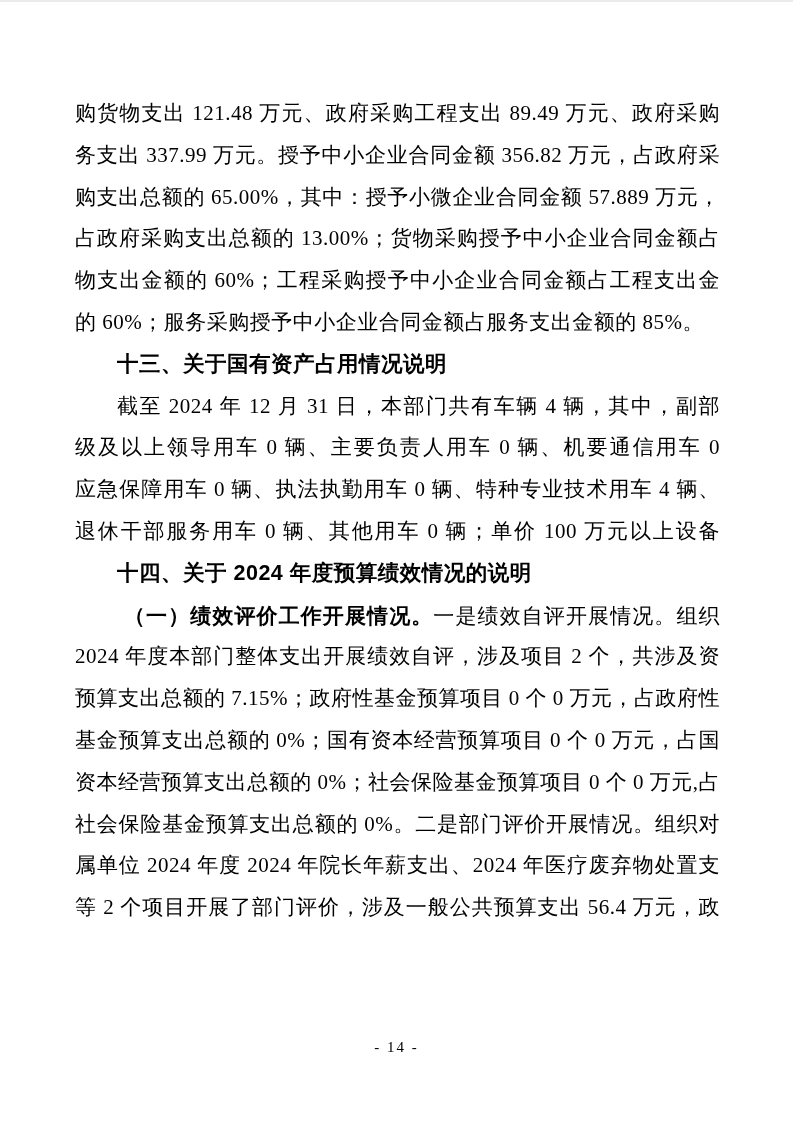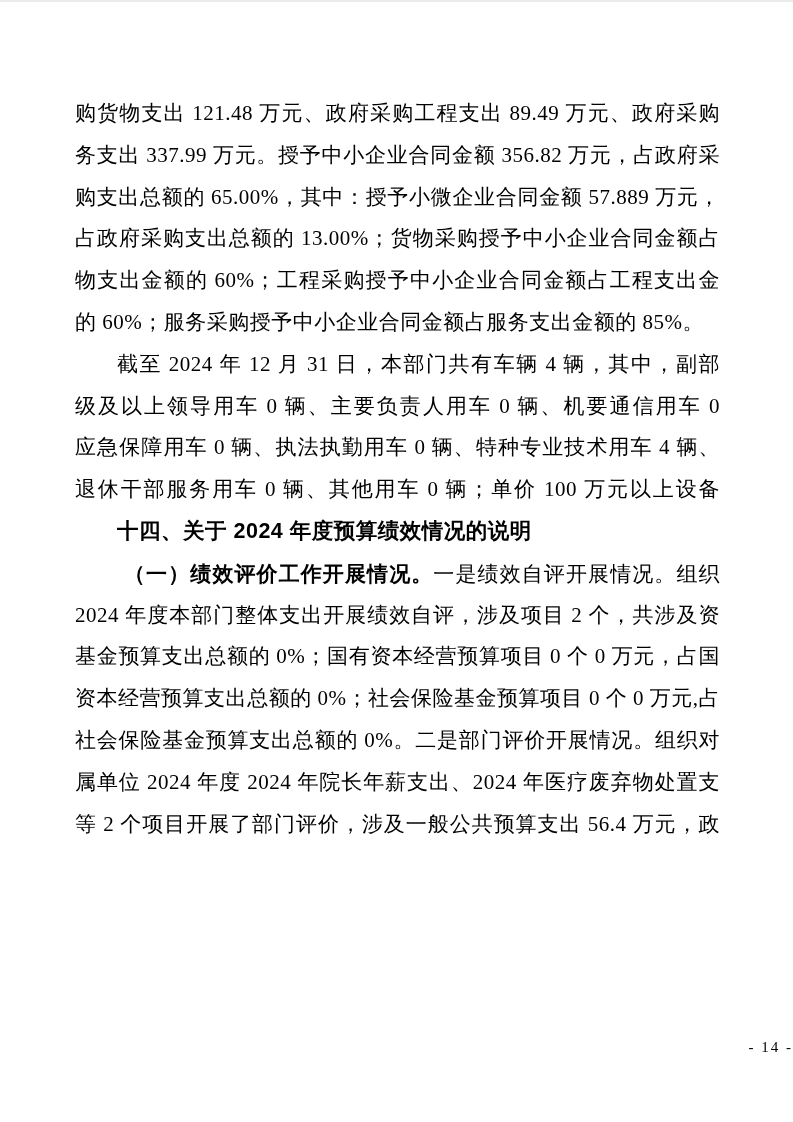--- a/index.html
+++ b/index.html
@@ -56,21 +56,21 @@
     font-weight: bold;
     margin-left: 7px;
   }
   .footer {
     position: absolute;
     left: 0;
     right: 0;
     top: 1036px;
     height: 22px;
     line-height: 22px;
-    text-align: right;
+    text-align: center;
     font-size: 15px;
     letter-spacing: 2px;
     font-family: "Liberation Serif", "DejaVu Serif", serif;
     color: #000000;
   }
 </style>
 </head>
 <body>
 
 <div class="page">
@@ -78,32 +78,34 @@
 
   <div class="content">
 
     <div class="line just">购货物支出 121.48 万元、政府采购工程支出 89.49 万元、政府采购服</div>
     <div class="line just">务支出 337.99 万元。授予中小企业合同金额 356.82 万元，占政府采</div>
     <div class="line just">购支出总额的 65.00%，其中：授予小微企业合同金额 57.889 万元，</div>
     <div class="line just">占政府采购支出总额的 13.00%；货物采购授予中小企业合同金额占货</div>
     <div class="line just">物支出金额的 60%；工程采购授予中小企业合同金额占工程支出金额</div>
     <div class="line">的 60%；服务采购授予中小企业合同金额占服务支出金额的 85%。</div>
 
+    <div class="line heading">十三、关于国有资产占用情况说明</div>
 
     <div class="line just indent2">截至 2024 年 12 月 31 日，本部门共有车辆 4 辆，其中，副部（省）</div>
     <div class="line just">级及以上领导用车 0 辆、主要负责人用车 0 辆、机要通信用车 0 辆、</div>
     <div class="line just">应急保障用车 0 辆、执法执勤用车 0 辆、特种专业技术用车 4 辆、离</div>
     <div class="line just">退休干部服务用车 0 辆、其他用车 0 辆；单价 100 万元以上设备（不</div>
 
     <div class="line heading">十四、关于 2024 年度预算绩效情况的说明</div>
 
     <div class="line just indent2">
       <span class="bold-lead">（一）绩效评价工作开展情况。</span><span>一是绩效自评开展情况。组织对</span>
     </div>
     <div class="line just">2024 年度本部门整体支出开展绩效自评，涉及项目 2 个，共涉及资金</div>
+    <div class="line just">预算支出总额的 7.15%；政府性基金预算项目 0 个 0 万元，占政府性</div>
     <div class="line just">基金预算支出总额的 0%；国有资本经营预算项目 0 个 0 万元，占国有</div>
     <div class="line just">资本经营预算支出总额的 0%；社会保险基金预算项目 0 个 0 万元,占</div>
     <div class="line just">社会保险基金预算支出总额的 0%。二是部门评价开展情况。组织对所</div>
     <div class="line just">属单位 2024 年度 2024 年院长年薪支出、2024 年医疗废弃物处置支付</div>
     <div class="line just">等 2 个项目开展了部门评价，涉及一般公共预算支出 56.4 万元，政府</div>
   </div>
 
   <div class="footer">- 14 -</div>
 </div>
 

